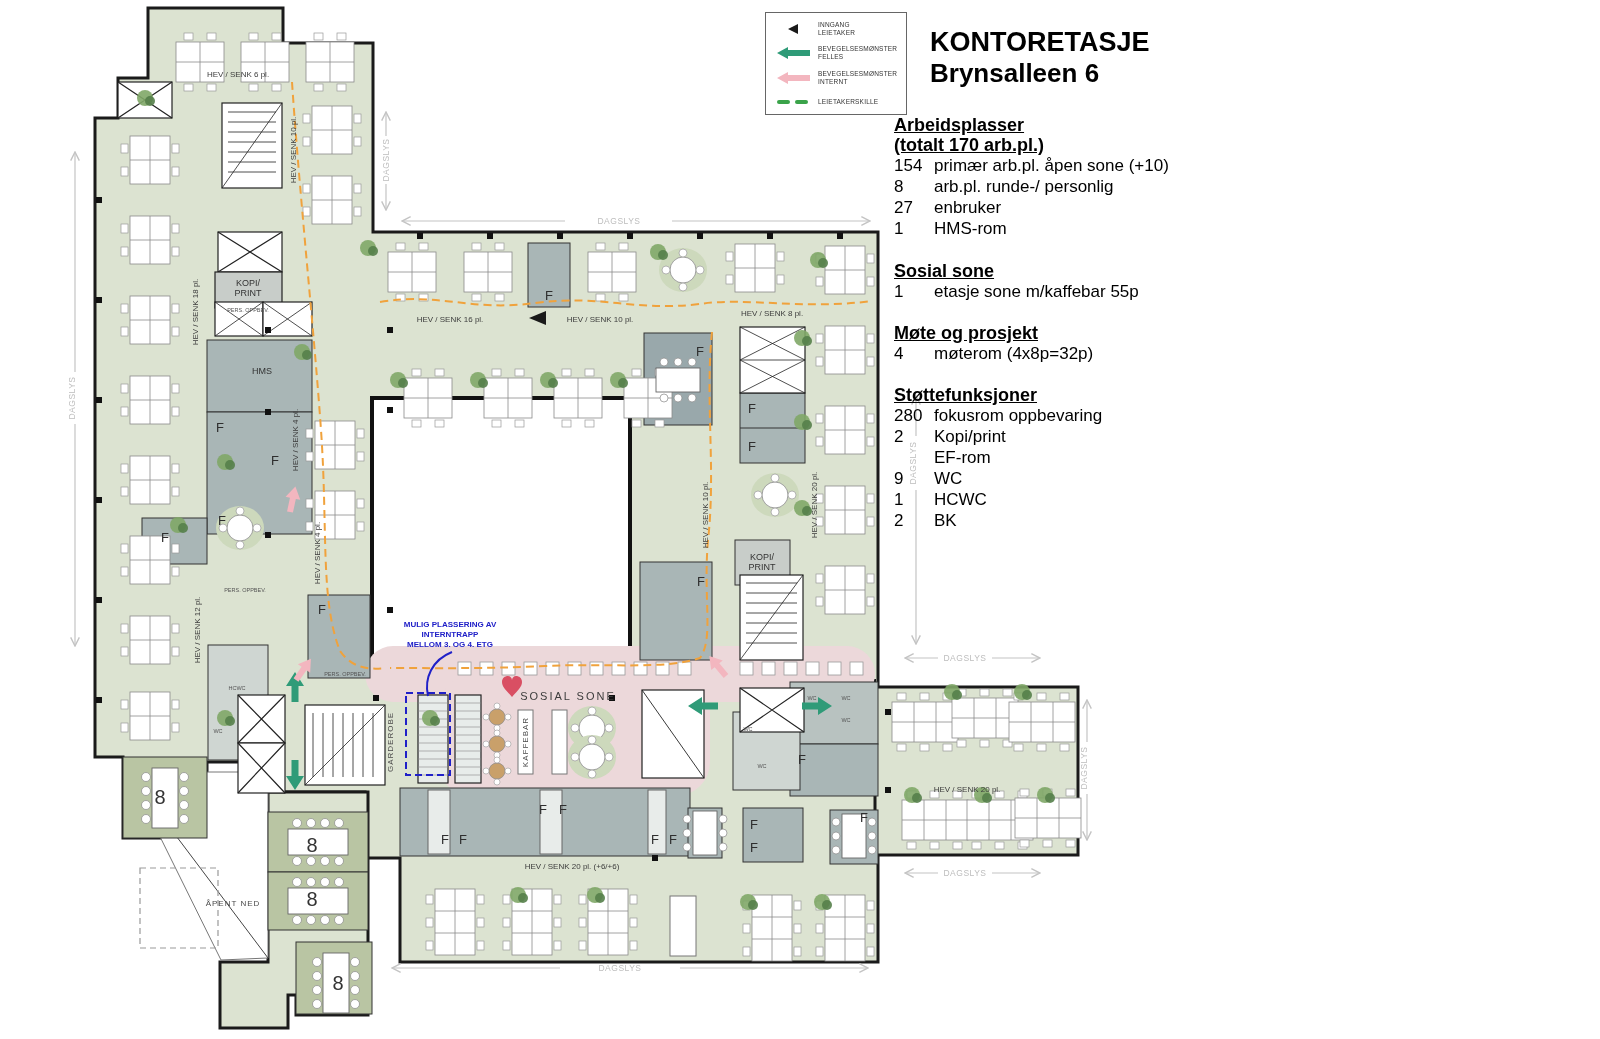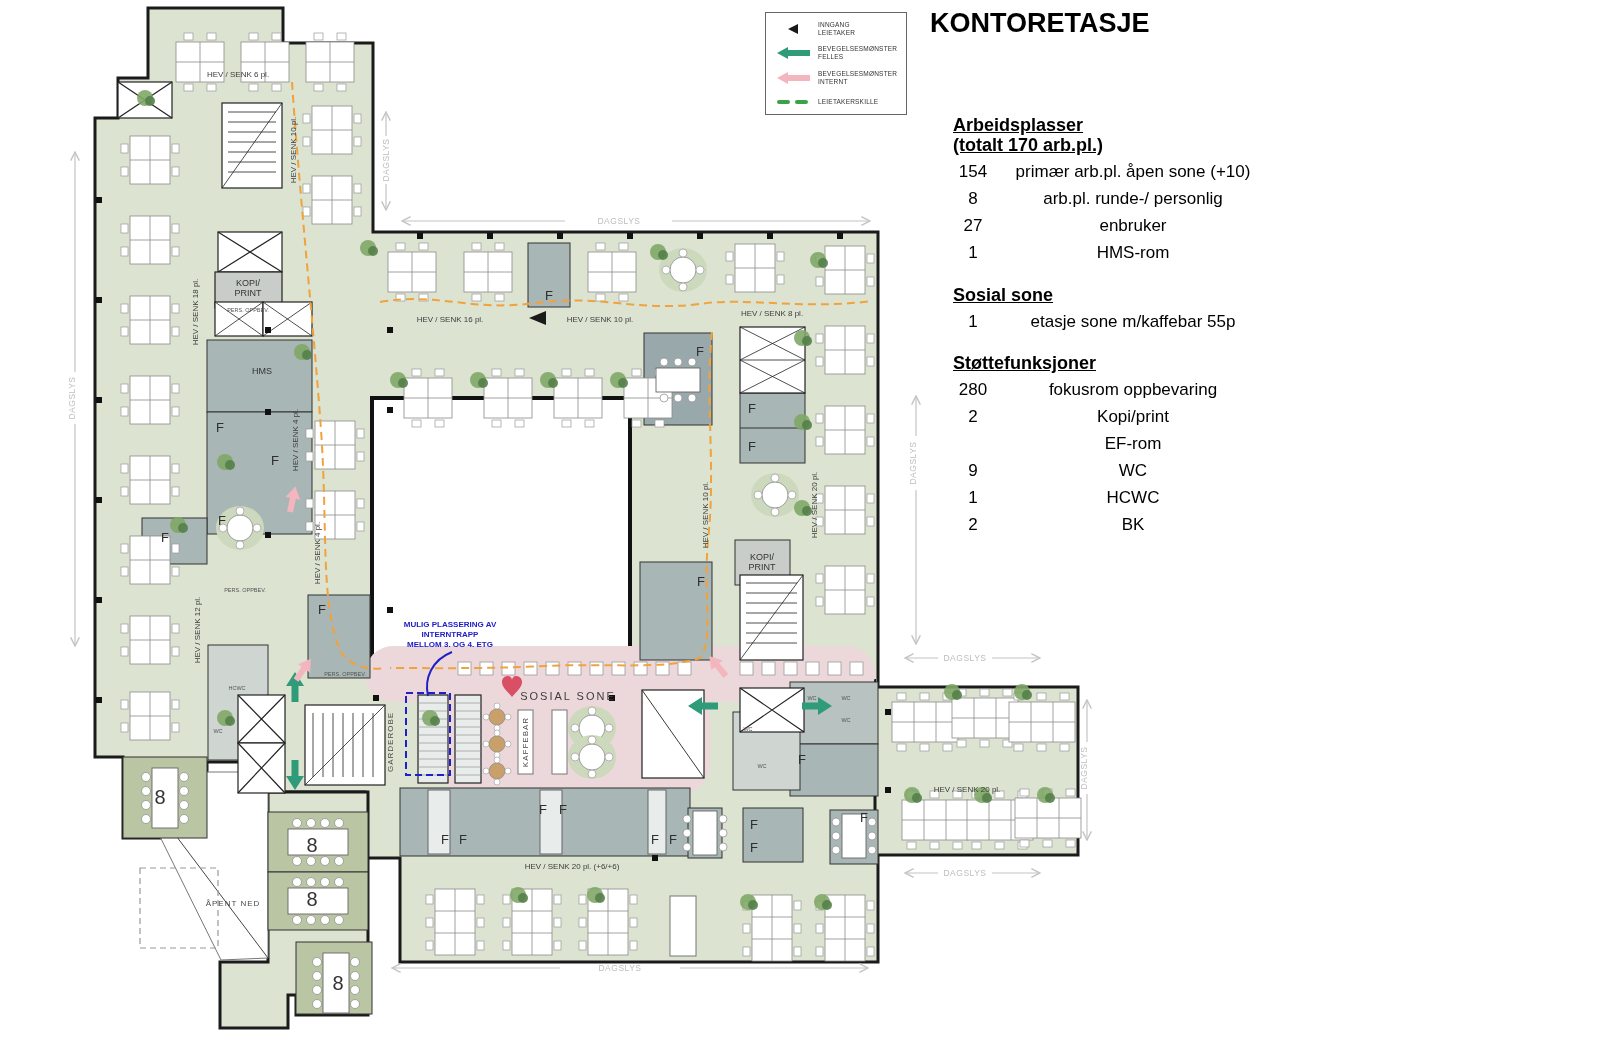--- a/index.html
+++ b/index.html
@@ -18,27 +18,27 @@
   .room{font-size:9px;fill:#333;}
   .dl{stroke:#c4c4c4;stroke-width:1.2;fill:none;}
   
   .legend{position:absolute;left:765px;top:12px;width:142px;height:103px;
           background:#fff;border:1.5px solid #666;box-sizing:border-box;
           padding:8px 6px 4px 10px;display:flex;flex-direction:column;justify-content:space-between;}
   .legrow{display:flex;align-items:center;gap:8px;}
   .legicon{width:34px;height:16px;flex:0 0 34px;display:flex;align-items:center;justify-content:center;}
   .legtxt{font-size:6.5px;line-height:1.25;color:#333;white-space:pre-line;letter-spacing:.2px;}
   
-  .title-block{position:absolute;left:930px;top:8px;width:330px;
+  .title-block{position:absolute;left:930px;top:27px;width:330px;
                font-weight:bold;font-size:26px;line-height:1.16;color:#000;}
   
-  .program{position:absolute;left:953px;top:115px;width:320px;font-size:17px;color:#000;}
+  .program{position:absolute;left:894px;top:115px;width:320px;font-size:17px;color:#000;}
   .psec{margin-bottom:21px;}
   .phead{font-weight:bold;font-size:18px;text-decoration:underline;line-height:1.12;}
-  .prow{display:flex;line-height:1.18;margin-top:7px;text-align:center;}
+  .prow{display:flex;line-height:1.18;margin-top:1px;}
   .pqty{width:40px;flex:0 0 40px;}
   .plabel{flex:1;}
 </style>
 </head>
 <body>
 
 <svg id="plan" width="1600" height="1039" viewBox="0 0 1600 1039" style="position:absolute;left:0;top:0;">
   <defs>
     <marker id="ah" viewBox="0 0 10 10" refX="9" refY="5" markerWidth="9" markerHeight="9" orient="auto-start-reverse">
       <path d="M1,1 L9,5 L1,9" fill="none" stroke="#c4c4c4" stroke-width="1.3"></path>
@@ -472,20 +472,21 @@
           <rect x="1" y="2" width="13" height="4" rx="2" fill="#3aa34a"></rect>
           <rect x="19" y="2" width="13" height="4" rx="2" fill="#3aa34a"></rect>
         </svg>
     </span>
     <span class="legtxt">LEIETAKERSKILLE</span>
   </div>
 </div>
 
 <div class="title-block">
   <div style="font-size:27px;">KONTORETASJE</div>
+  <div>Brynsalleen 6</div>
 </div>
 
 <div class="program">
     <div class="psec">
       <div class="phead">Arbeidsplasser</div>
       <div class="phead">(totalt 170 arb.pl.)</div>
       <div class="prow">
         <span class="pqty">154</span>
         <span class="plabel">primær arb.pl. åpen sone (+10)</span>
       </div>
@@ -503,20 +504,27 @@
       </div>
     </div>
     <div class="psec">
       <div class="phead">Sosial sone</div>
       <div class="prow">
         <span class="pqty">1</span>
         <span class="plabel">etasje sone m/kaffebar 55p</span>
       </div>
     </div>
     <div class="psec">
+      <div class="phead">Møte og prosjekt</div>
+      <div class="prow">
+        <span class="pqty">4</span>
+        <span class="plabel">møterom (4x8p=32p)</span>
+      </div>
+    </div>
+    <div class="psec">
       <div class="phead">Støttefunksjoner</div>
       <div class="prow">
         <span class="pqty">280</span>
         <span class="plabel">fokusrom oppbevaring</span>
       </div>
       <div class="prow">
         <span class="pqty">2</span>
         <span class="plabel">Kopi/print</span>
       </div>
       <div class="prow">

